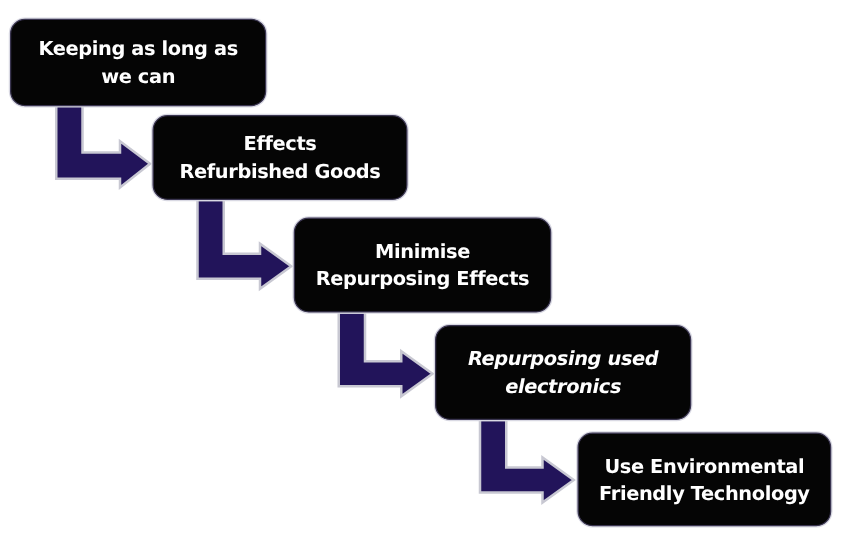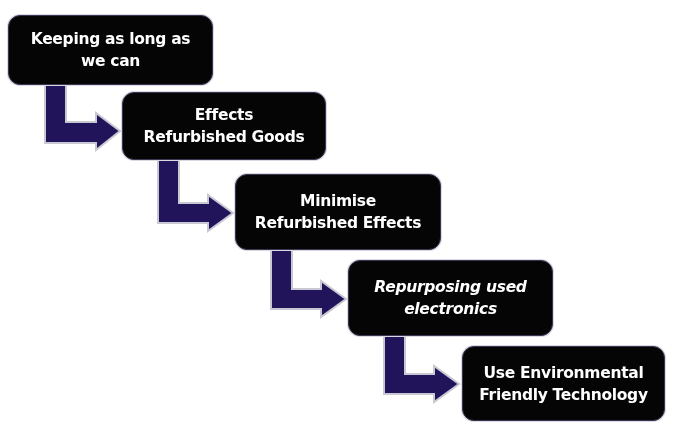--- a/index.html
+++ b/index.html
@@ -72,21 +72,21 @@
 we can</div>
   </div>
 
   <div class="step-box" id="box-2" style="background: rgb(5, 5, 5);">
     <div class="step-label" style="color: rgb(255, 255, 255);">Effects
 Refurbished Goods</div>
   </div>
 
   <div class="step-box" id="box-3" style="background: rgb(5, 5, 5);">
     <div class="step-label" style="color: rgb(255, 255, 255);">Minimise
-Refurbished Effects</div>
+Repurposing Effects</div>
   </div>
 
   <div class="step-box" id="box-4" style="background: rgb(5, 5, 5);">
     <div class="step-label" style="color: rgb(255, 255, 255);">Repurposing used
 electronics</div>
   </div>
 
   <div class="step-box" id="box-5" style="background: rgb(5, 5, 5);">
     <div class="step-label" style="color: rgb(255, 255, 255);">Use Environmental
 Friendly Technology</div>

